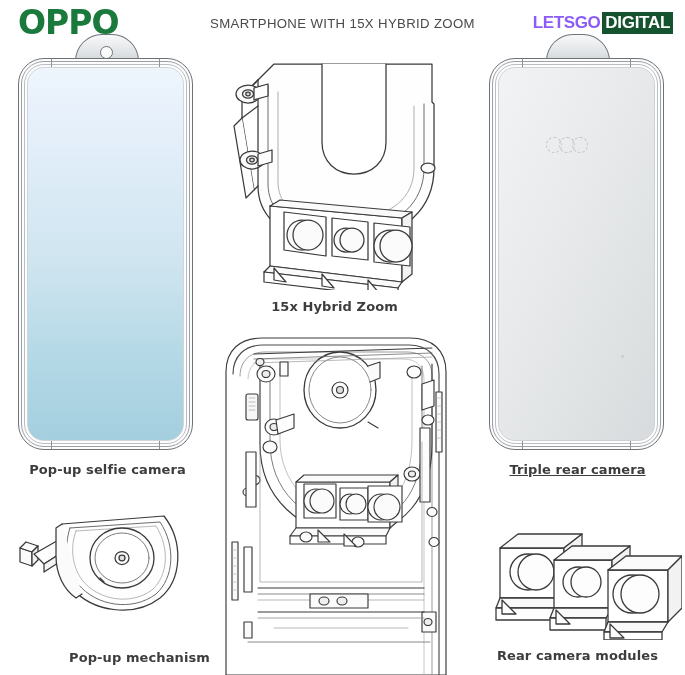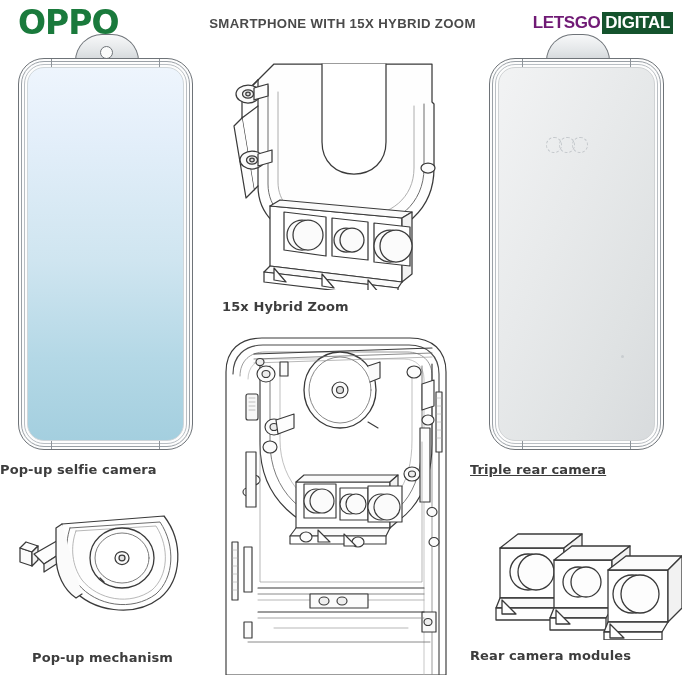--- a/index.html
+++ b/index.html
@@ -15,31 +15,31 @@
   
   .hdr{position:absolute;top:0;left:0;width:685px;height:46px;}
   .oppo{
     position:absolute;left:18px;top:6px;
     font-family:"DejaVu Sans", sans-serif;
     font-size:33px;font-weight:700;letter-spacing:-1px;
     color:#1a7a3c;line-height:33px;
   }
   .title{
     position:absolute;left:0;top:16px;width:685px;text-align:center;
-    font-size:13.2px;font-weight:700;letter-spacing:.35px;
+    font-size:13.2px;font-weight:400;letter-spacing:.35px;
     color:#4a4a4a;
   }
   .lg{position:absolute;right:12px;top:12px;display:flex;align-items:stretch;height:22px;}
-  .lg-a{font-size:17px;font-weight:800;color:#701a75;letter-spacing:-.4px;line-height:22px;}
+  .lg-a{font-size:17px;font-weight:800;color:#8b5cf6;letter-spacing:-.4px;line-height:22px;}
   .lg-b{background:#14532d;color:#fff;font-size:17px;font-weight:800;letter-spacing:-.3px;
         line-height:22px;padding:0 3px;margin-left:2px;}
 
   
   .cap{
-    position:absolute;
+    position:absolute;text-align:center;
     font-size:13px;font-weight:700;color:#3d3d3d;letter-spacing:.1px;
     font-family:"DejaVu Sans", sans-serif;
   }
 
   
   .phone{position:absolute;}
   .frame-outer{
     position:absolute;inset:0;
     border:1.4px solid #6e7378;border-radius:26px;background:#fdfdfd;
   }

